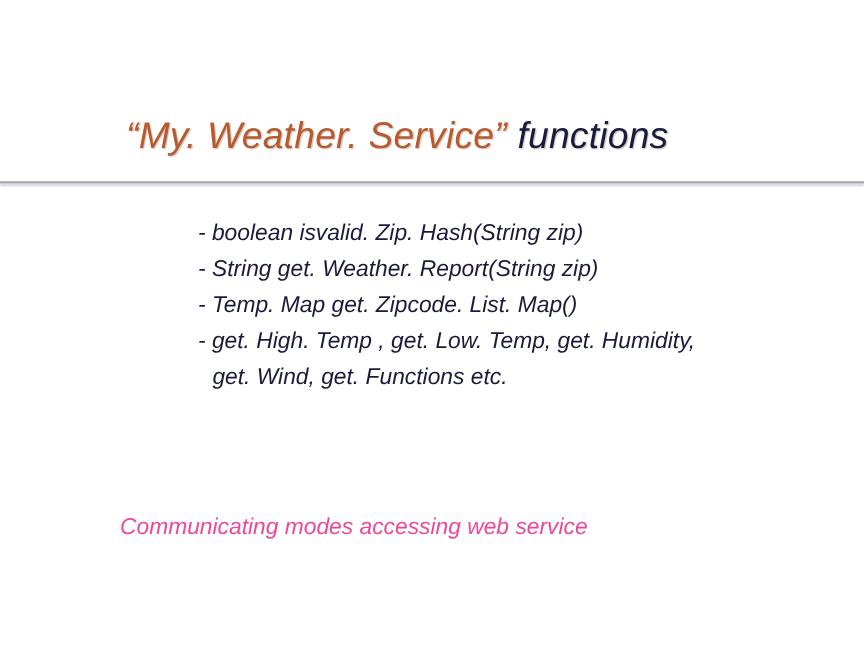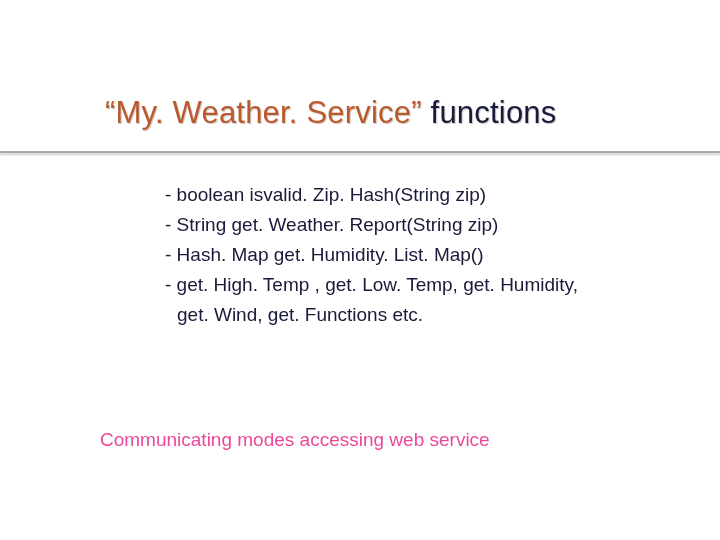--- a/index.html
+++ b/index.html
@@ -10,20 +10,21 @@
     background: #fff;
     font-family: Verdana, Geneva, sans-serif;
     color: #1a1a3a;
     overflow: hidden;
   }
   .slide {
     width: 720px;
     height: 540px;
     position: relative;
     box-sizing: border-box;
+    font-style: italic;
   }
   .title {
     position: absolute;
     left: 105px;
     top: 95px;
     font-size: 31px;
     font-weight: 400;
     letter-spacing: 0.2px;
     text-shadow: 1px 1px 1px rgba(90,90,90,0.35);
   }
@@ -86,21 +87,21 @@
 
   <div class="title">
     <span class="accent">“My. Weather. Service”</span><span> functions</span>
   </div>
 
   <div class="underline"></div>
 
   <div class="body">
     <div class="sub">- boolean isvalid. Zip. Hash(String zip)</div>
     <div class="sub">- String get. Weather. Report(String zip)</div>
-    <div class="sub">- Hash. Map get. Humidity. List. Map()</div>
+    <div class="sub">- Temp. Map get. Zipcode. List. Map()</div>
     <div class="sub">- get. High. Temp , get. Low. Temp, get. Humidity,</div>
     <div class="sub2">get. Wind, get. Functions etc.</div>
   </div>
 
   <div class="block2">
     <div class="purple">Communicating modes accessing web service</div>
   </div>
 
 </div>
 

